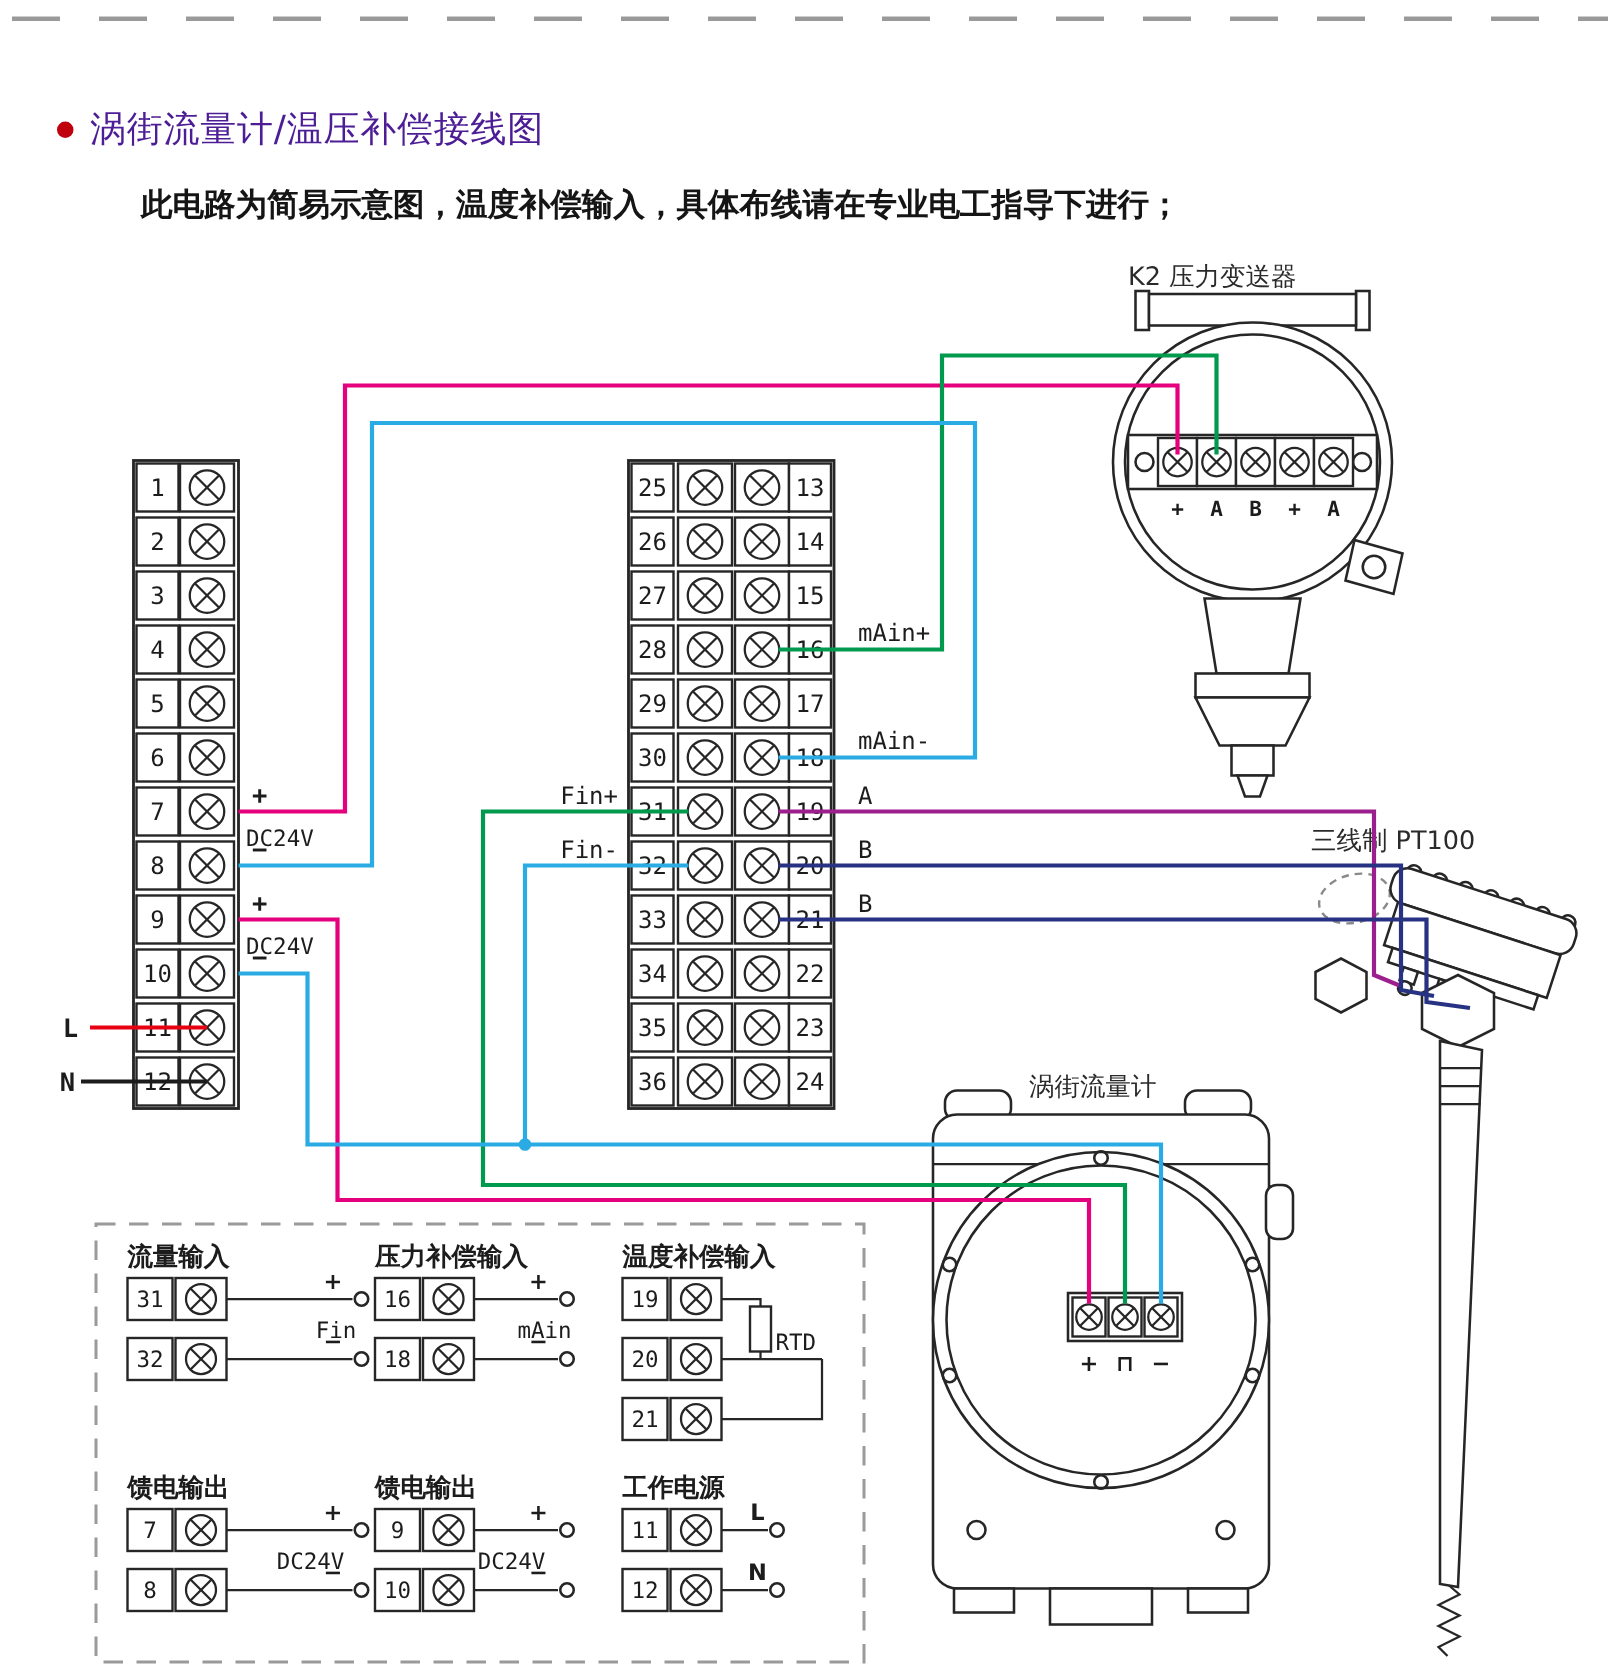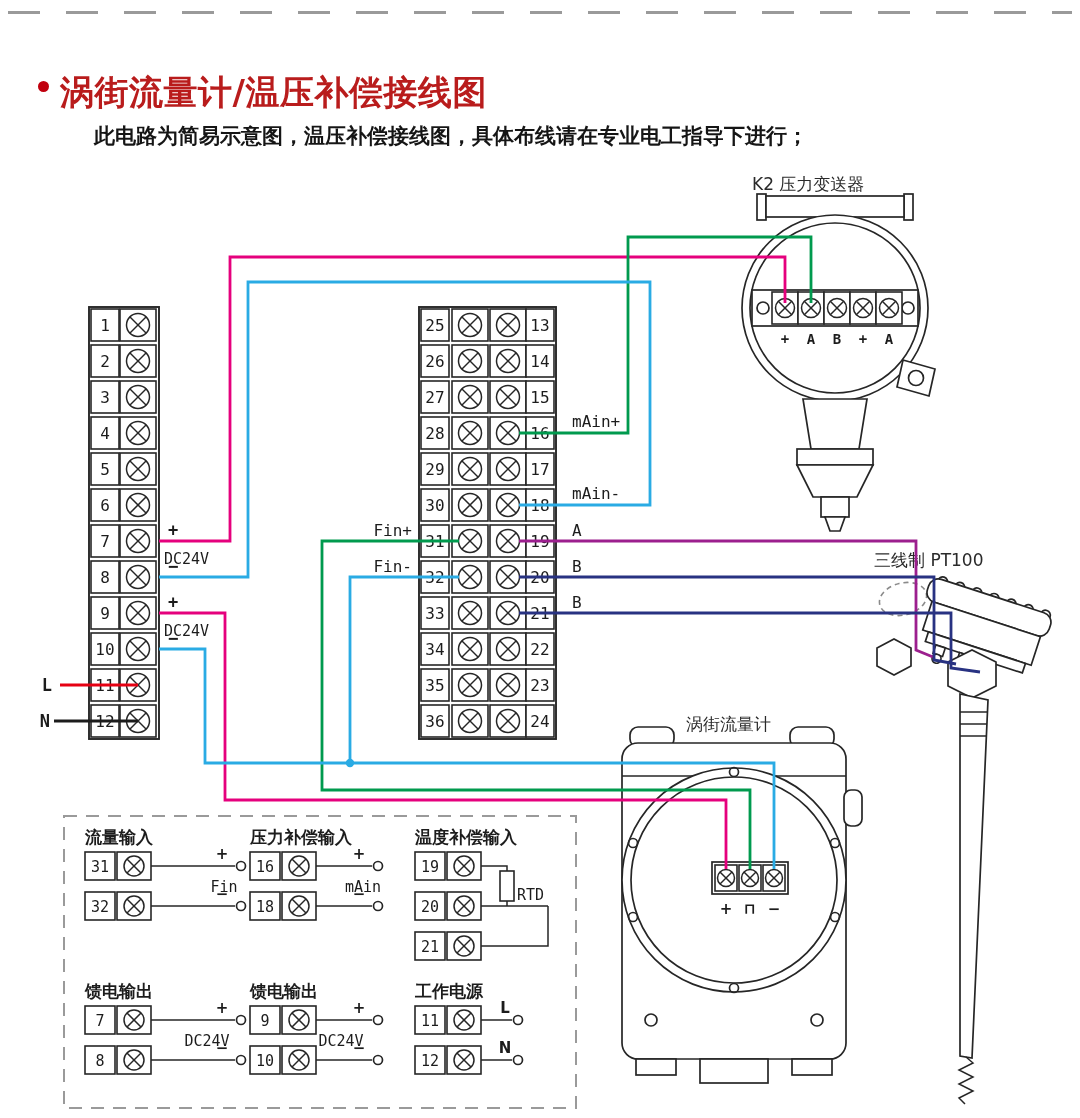--- a/index.html
+++ b/index.html
@@ -1,21 +1,21 @@
 <!DOCTYPE html>
 <html><head>
 <meta charset="utf-8">
 <style>
   *{margin:0;padding:0;box-sizing:border-box}
   html,body{width:1080px;height:1118px;background:#fff;font-family:"DejaVu Sans",sans-serif}
   .page{position:relative;width:1080px;height:1118px;overflow:hidden;background:#fff}
   .top-dashes{position:absolute;left:8px;top:11px;width:1064px;height:3px;
     background:repeating-linear-gradient(90deg,#9a9a9a 0 32px,transparent 32px 58px)}
   .bullet{position:absolute;left:38px;top:81px;width:11px;height:11px;border-radius:50%;background:#c1000e}
-  h1.title{position:absolute;left:60px;top:70px;font-size:34px;font-weight:700;color:#b91c1c;letter-spacing:.5px}
+  h1.title{position:absolute;left:60px;top:70px;font-size:24px;font-weight:400;color:#4c1d95;letter-spacing:.5px}
   p.subtitle{position:absolute;left:94px;top:122px;font-size:21px;font-weight:700;color:#151515}
   svg#dg{position:absolute;left:0;top:0}
   
   .cell{fill:#fff;stroke:#262626;stroke-width:1.6}
   .cell-o{fill:#fff;stroke:#262626;stroke-width:1.9}
   .scr{fill:none;stroke:#262626;stroke-width:1.5}
   .ln{fill:#fff;stroke:#262626;stroke-width:1.7}
   .lnf{fill:none;stroke:#262626;stroke-width:1.7}
   .thin{fill:none;stroke:#262626;stroke-width:1.5}
   .dash{fill:none;stroke:#8a8a8a;stroke-width:1.6;stroke-dasharray:5 4}
@@ -35,21 +35,21 @@
   .t-mid{text-anchor:middle}
   .t-end{text-anchor:end}
 </style>
 </head>
 <body>
 
 <div class="page">
   <div class="top-dashes"></div>
   <span class="bullet"></span>
   <h1 class="title">涡街流量计/温压补偿接线图</h1>
-  <p class="subtitle">此电路为简易示意图，温压补偿接线图，具体布线请在专业电工指导下进行；</p>
+  <p class="subtitle">此电路为简易示意图，温度补偿输入，具体布线请在专业电工指导下进行；</p>
 
   <svg id="dg" width="1080" height="1118" viewBox="0 0 1080 1118">
     <defs>
       <g id="screw">
           <rect x="-18" y="-16" width="36" height="32" class="cell"></rect>
           <circle r="11.5" class="scr"></circle>
           <line x1="-8" y1="-8" x2="8" y2="8" class="scr"></line>
           <line x1="-8" y1="8" x2="8" y2="-8" class="scr"></line>
         </g>
       <g id="screw-s">

